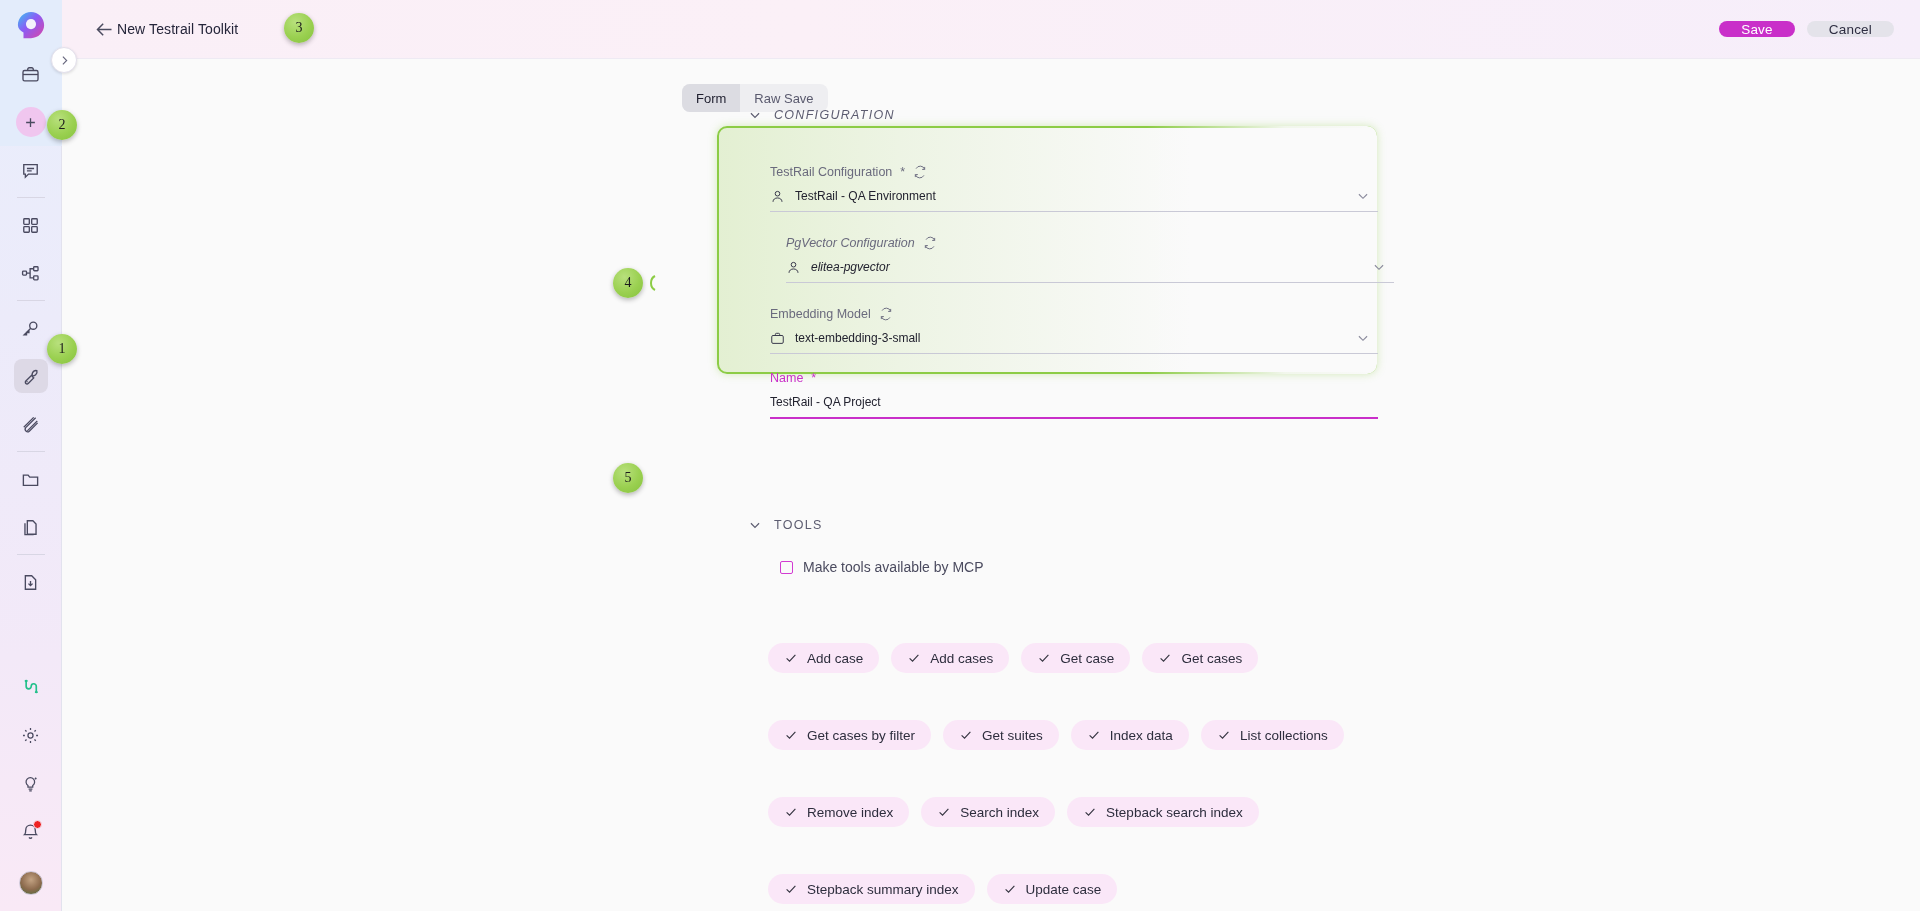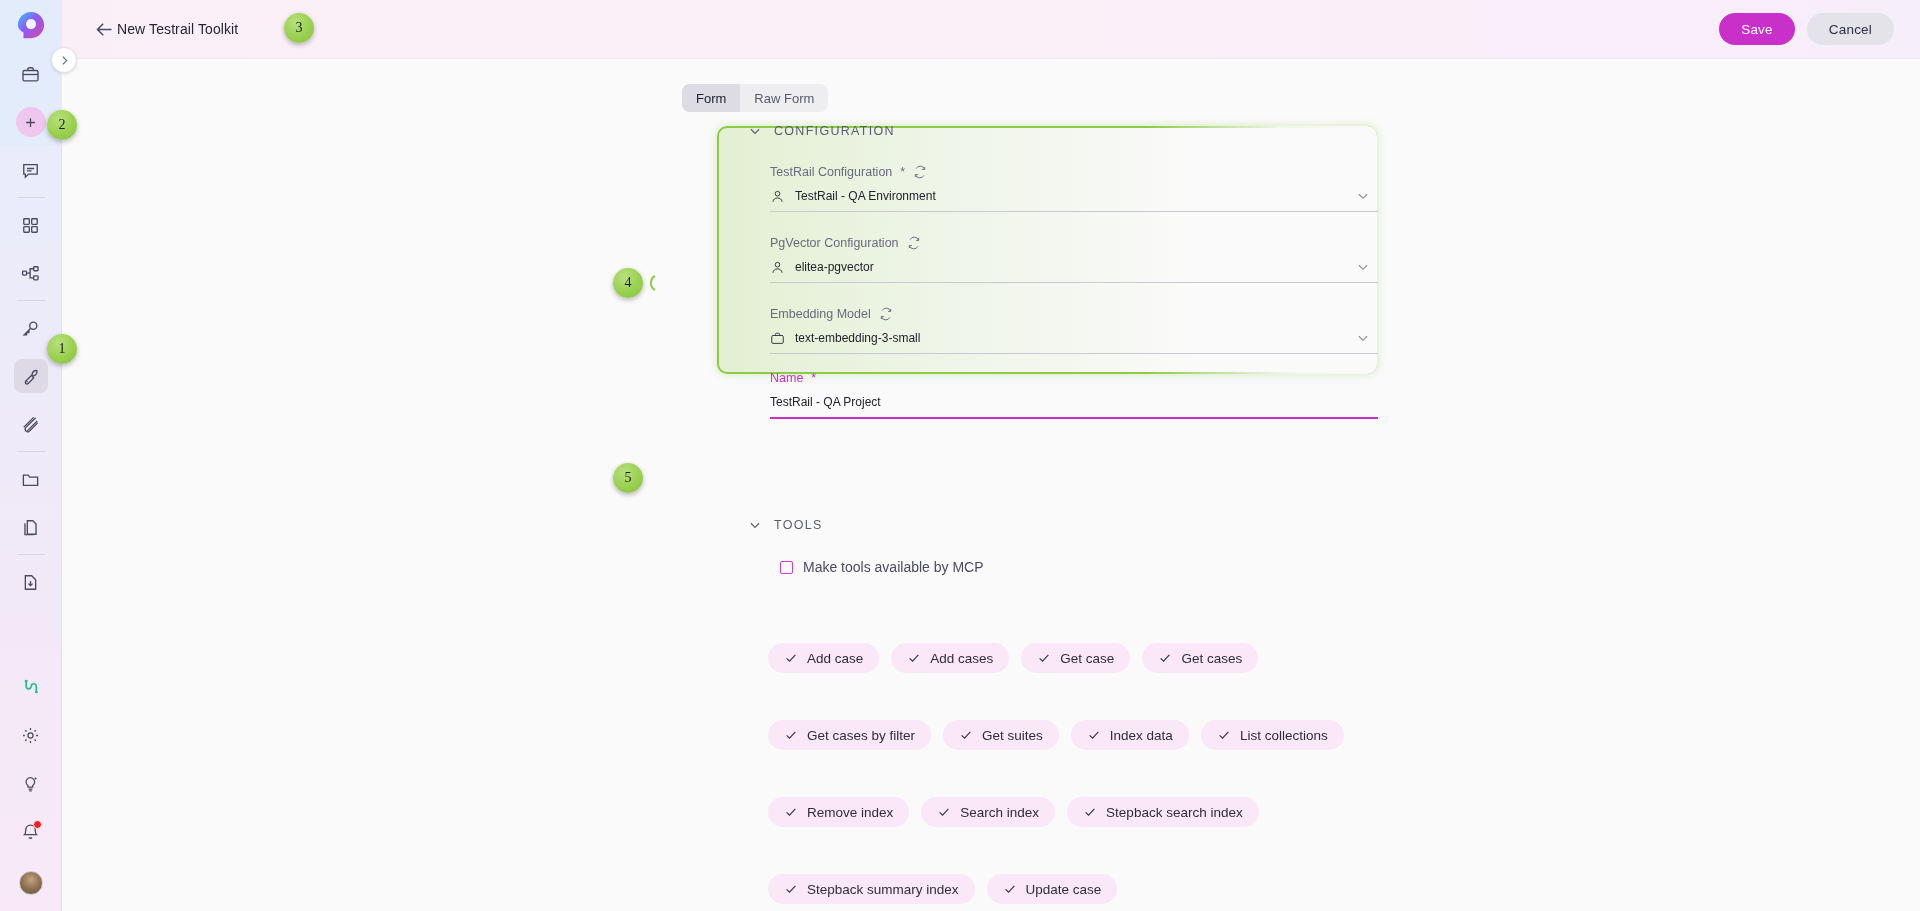--- a/index.html
+++ b/index.html
@@ -87,21 +87,21 @@
   }
   .page-title {
     font-size: 14px; color: #25253a; font-weight: 400;
     letter-spacing: .1px;
   }
   .top-actions {
     margin-left: auto; margin-right: 26px;
     display: flex; align-items: center; gap: 12px;
   }
   .btn {
-    height: 32px; border-radius: 16px;
+    height: 16px; border-radius: 16px;
     padding: 0 22px;
     font-size: 13.5px; letter-spacing: .2px;
     display: flex; align-items: center; justify-content: center;
     cursor: pointer; border: none;
     font-family: "Liberation Sans", sans-serif;
   }
   .btn-save { background: #c92fc9; color: #ffffff; }
   .btn-cancel { background: #e4e3ea; color: #2e2e42; }
 
   
@@ -389,26 +389,26 @@
     <div class="top-actions">
       <button class="btn btn-save">Save</button>
       <button class="btn btn-cancel">Cancel</button>
     </div>
   </div>
 
   <div class="content">
 
     <div class="tabs">
       <div class="tab active">Form</div>
-      <div class="tab">Raw Form</div>
+      <div class="tab">Raw Save</div>
     </div>
 
     <div class="cfg-panel"></div>
 
-    <div class="section-head" style="left:686px; top:65px;">
+    <div class="section-head" style="left:686px; top:49px;font-style:italic;">
       <svg class="chev" viewBox="0 0 24 24" fill="none" stroke="currentColor" stroke-width="2">
         <path d="M5 9l7 7 7-7"></path>
       </svg>
       <span>CONFIGURATION</span>
     </div>
 
     <div class="field" style="left:708px; top:104px;">
       <div class="field-label">
         <span>TestRail Configuration</span>
         <span class="req">*</span>
@@ -423,21 +423,21 @@
           <circle cx="12" cy="7.5" r="3.7"></circle>
             <path d="M4.8 20.5c0-3.8 3.2-6.2 7.2-6.2s7.2 2.4 7.2 6.2"></path>
         </svg>
         <span>TestRail - QA Environment</span>
       </div>
       <svg class="field-chevron" viewBox="0 0 24 24" fill="none" stroke="currentColor" stroke-width="1.9">
         <path d="M5 9l7 7 7-7"></path>
       </svg>
     </div>
 
-    <div class="field" style="left:708px; top:175px;">
+    <div class="field" style="left:724px; top:175px;font-style:italic;">
       <div class="field-label">
         <span>PgVector Configuration</span>
         <svg class="refresh-ico" viewBox="0 0 24 24" fill="none" stroke="currentColor" stroke-width="1.7">
           <path d="M20 7.5A8 8 0 0 0 5.3 6.2"></path>
             <path d="M4 16.5A8 8 0 0 0 18.7 17.8"></path>
           <path d="M20 3.3v4.3h-4.3M4 20.7v-4.3h4.3"></path>
         </svg>
       </div>
       <div class="field-value">
         <svg class="val-ico" viewBox="0 0 24 24" fill="none" stroke="currentColor" stroke-width="1.6">

